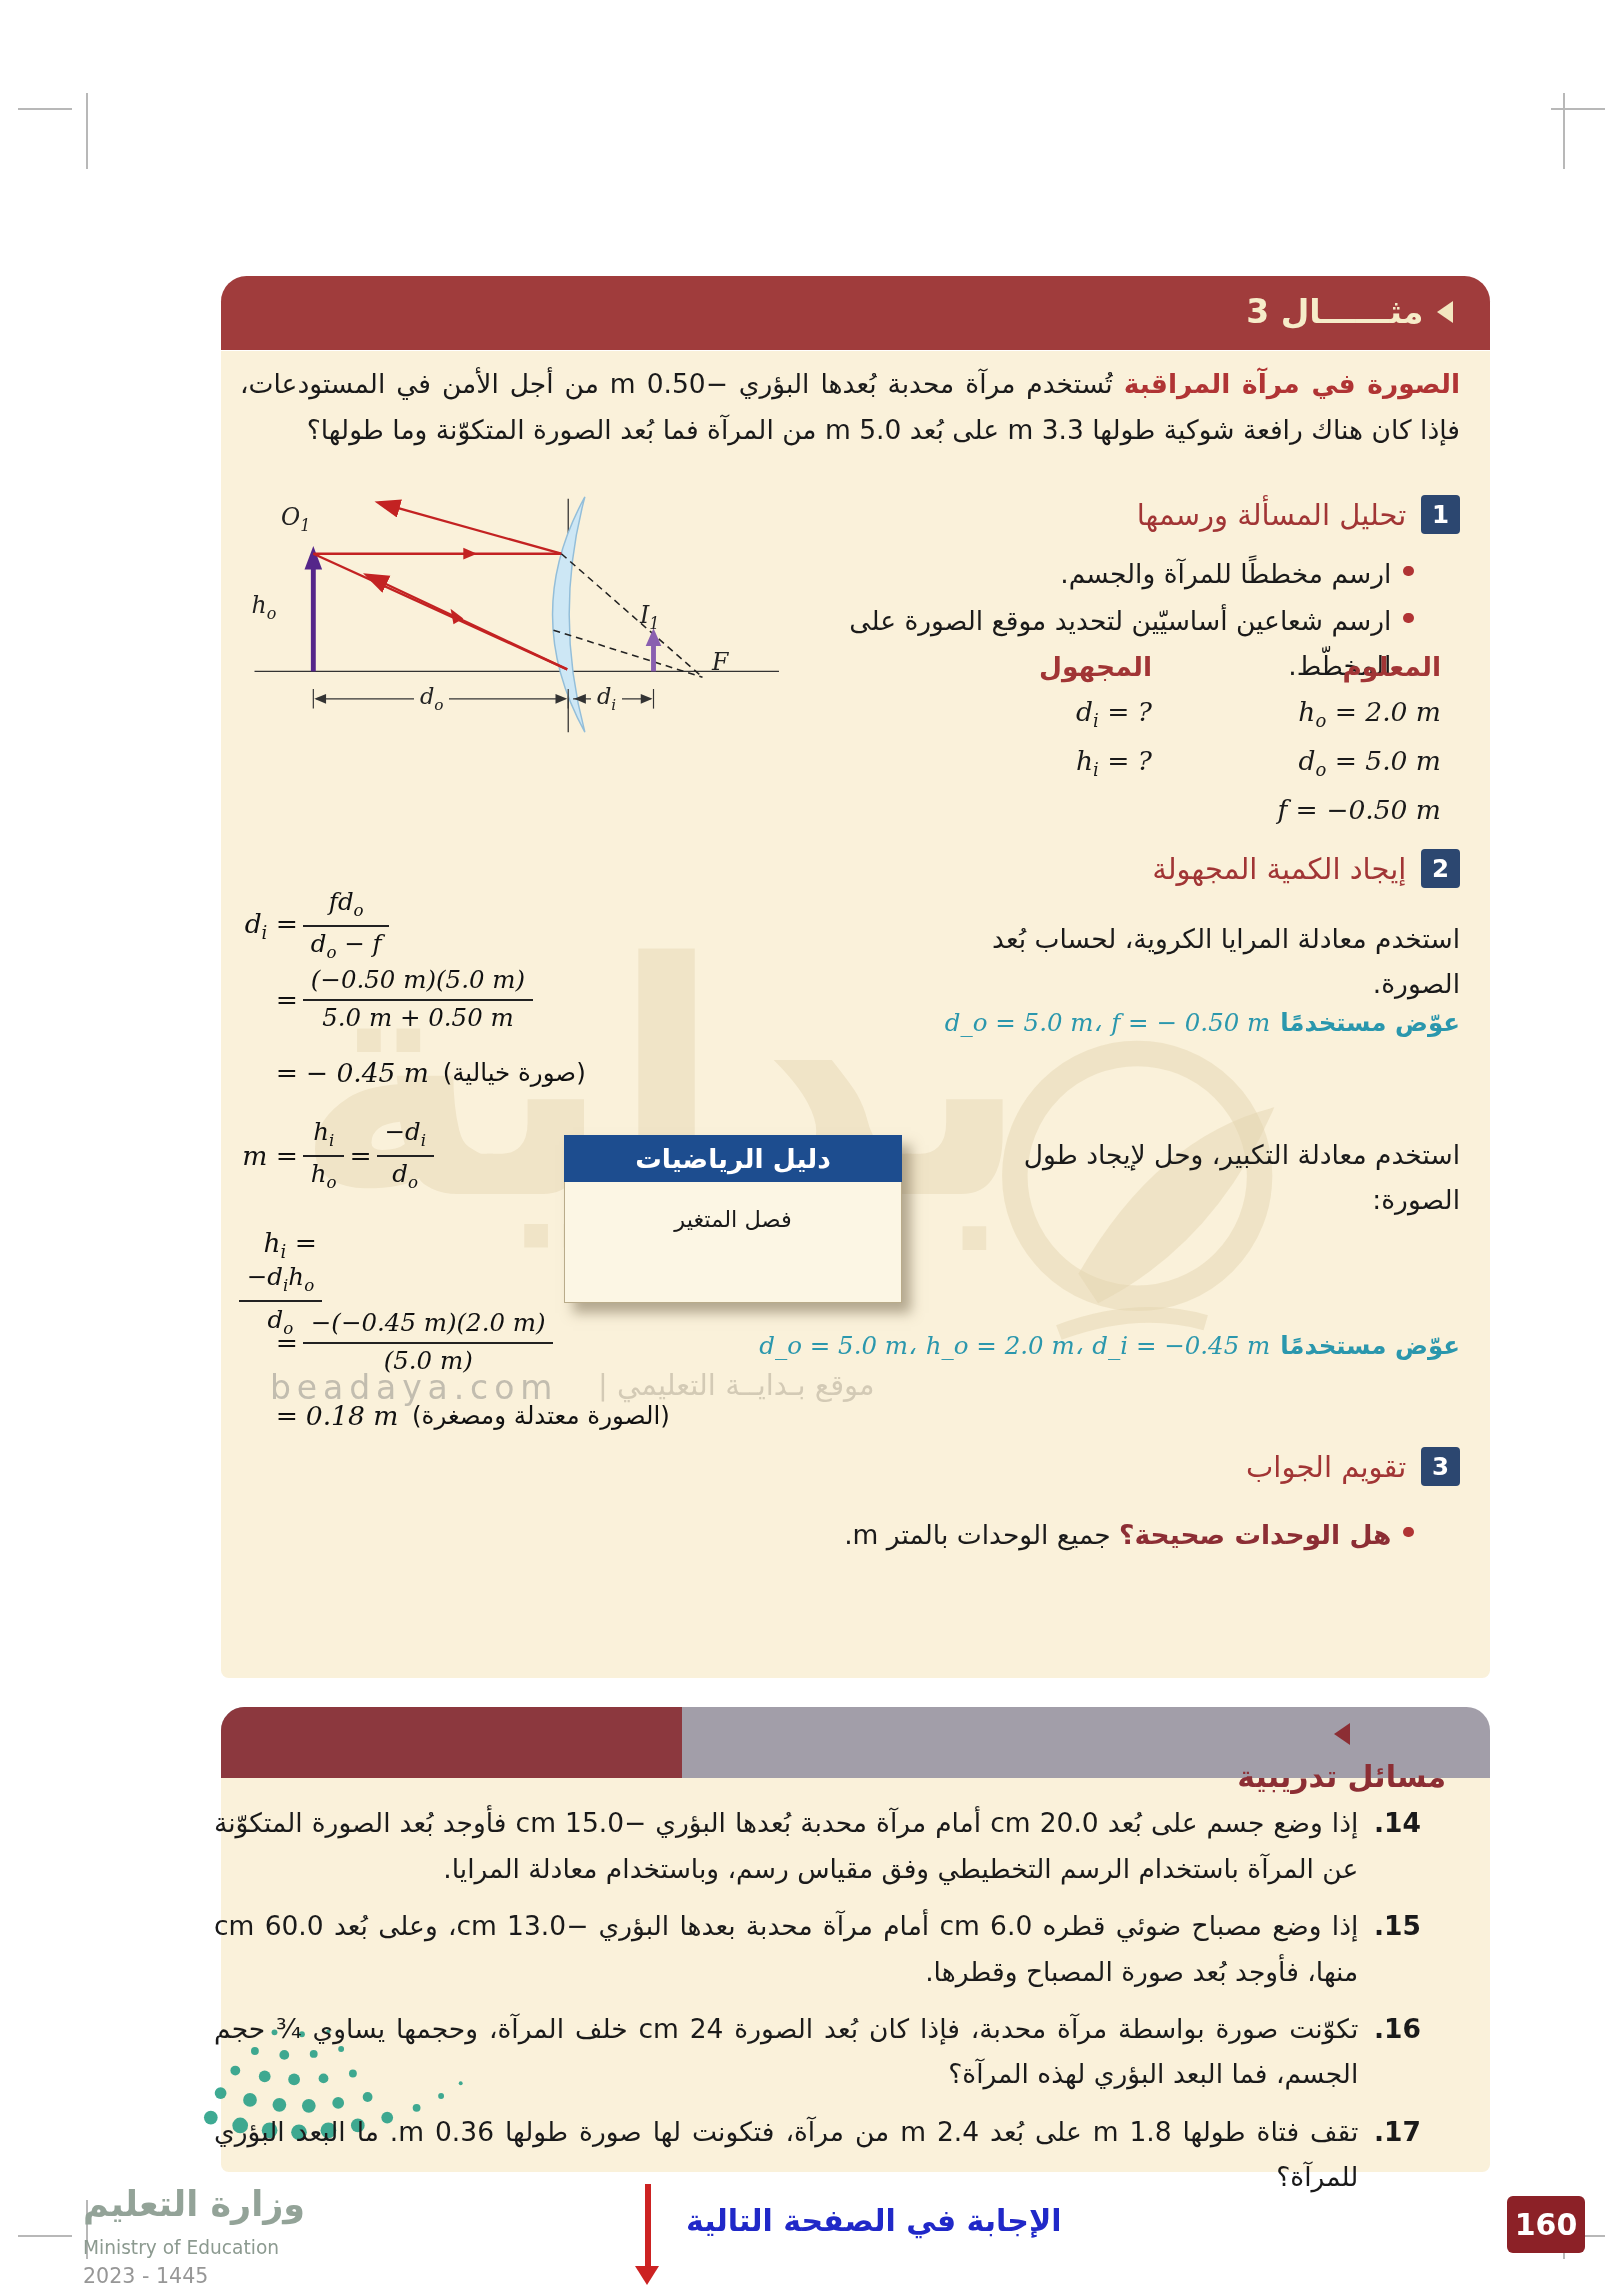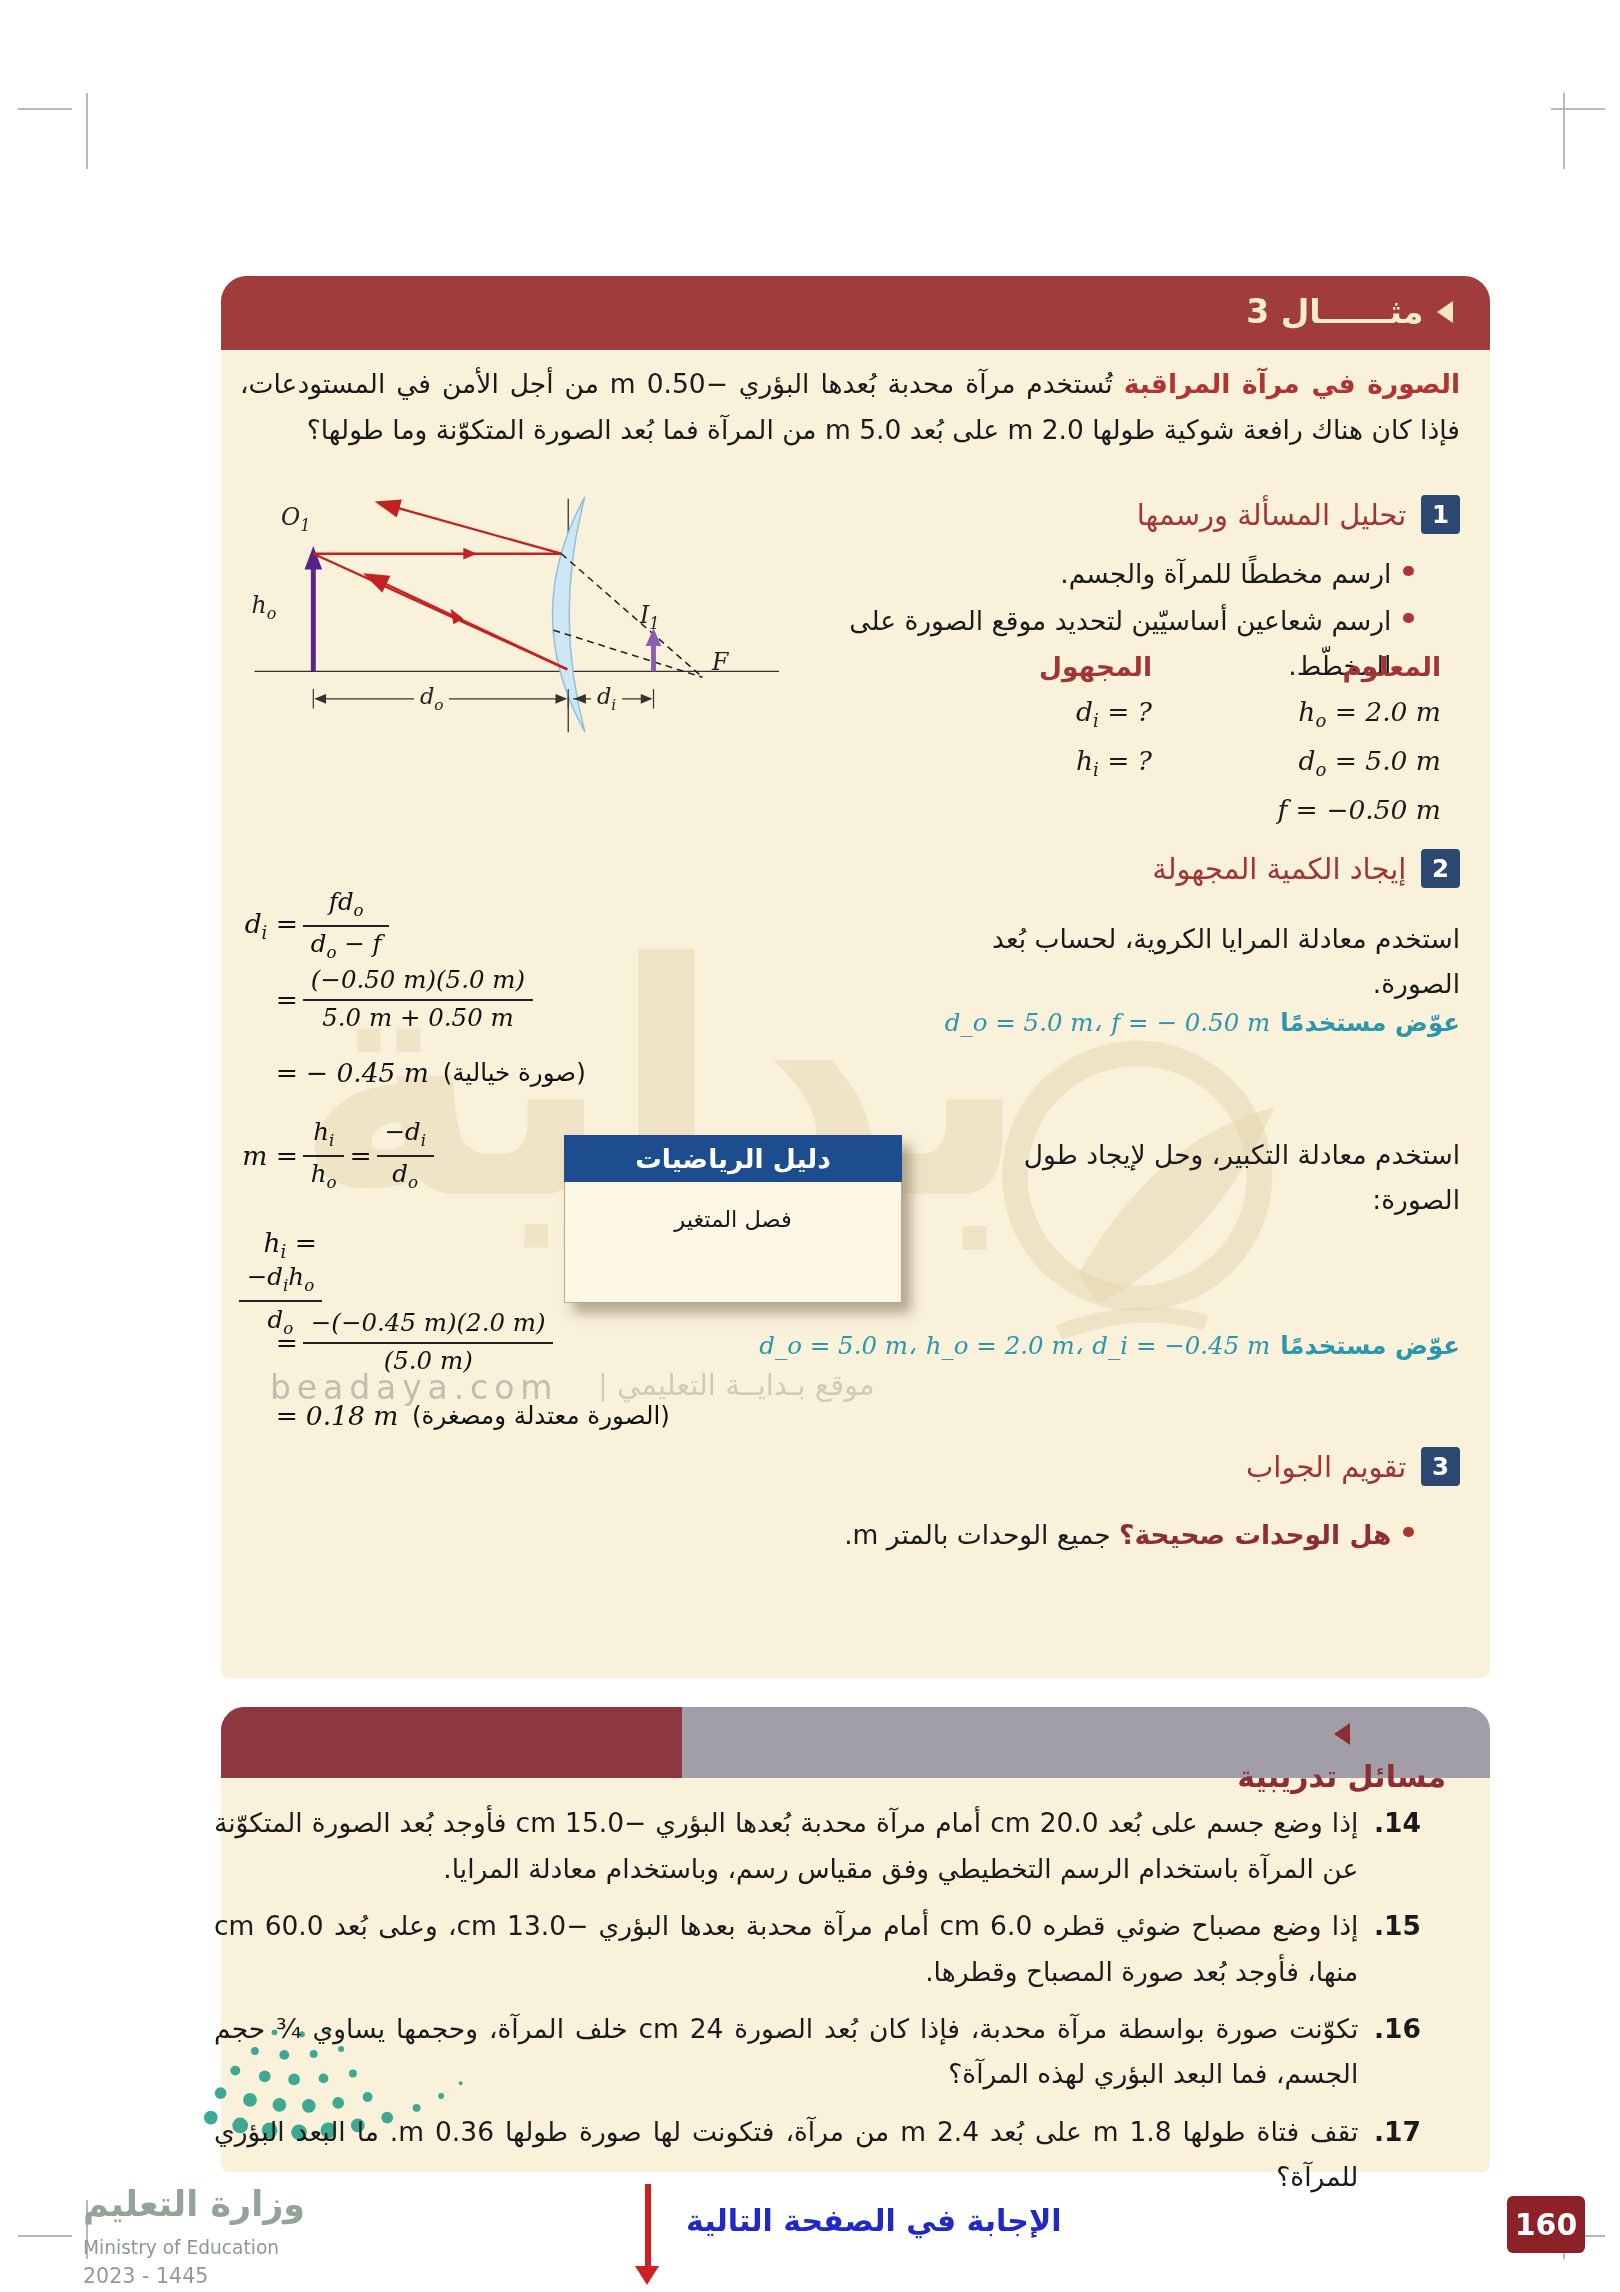--- a/index.html
+++ b/index.html
@@ -147,21 +147,21 @@
       <circle cx="265" cy="85" r="2"></circle>
     </g>
   </svg>
 
   <div class="abs banner-row" style="right:167px;top:292px;">
     <span class="tri-cream"></span>
     <span class="banner-title">مثــــــال 3</span>
   </div>
 
   <p class="abs ar intro" style="right:160px;top:361px;width:1220px;margin:0;">
-    <span class="lead-red">الصورة في مرآة المراقبة</span><span> تُستخدم مرآة محدبة بُعدها البؤري −0.50 m من أجل الأمن في المستودعات، فإذا كان هناك رافعة شوكية طولها 2.0 m على بُعد 5.0 m من المرآة فما بُعد الصورة المتكوّنة وما طولها؟</span>
+    <span class="lead-red">الصورة في مرآة المراقبة</span><span> تُستخدم مرآة محدبة بُعدها البؤري −0.50 m من أجل الأمن في المستودعات، فإذا كان هناك رافعة شوكية طولها 3.3 m على بُعد 5.0 m من المرآة فما بُعد الصورة المتكوّنة وما طولها؟</span>
   </p>
 
   <div class="abs step-head" style="right:160px;top:495px;">
     <span class="step-num">1</span>
     <span class="step-title">تحليل المسألة ورسمها</span>
   </div>
   <div class="abs bullet-row" style="right:206px;top:551px;width:608px;">
     <span class="bullet-dot"></span>
     <span>ارسم مخططًا للمرآة والجسم.</span>
   </div>

